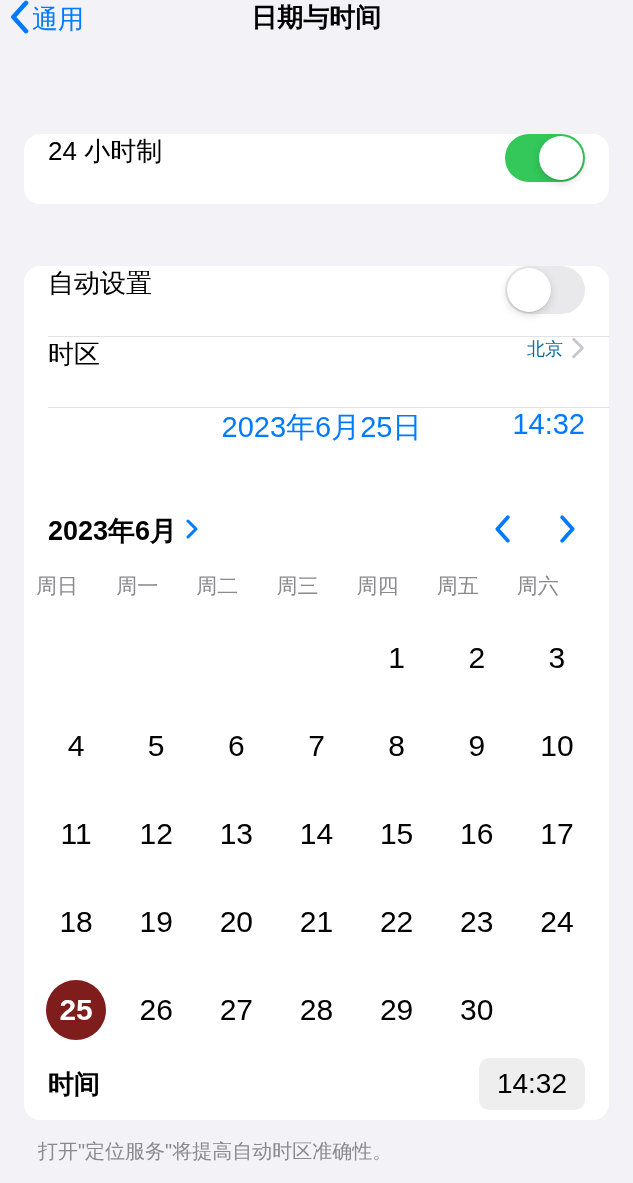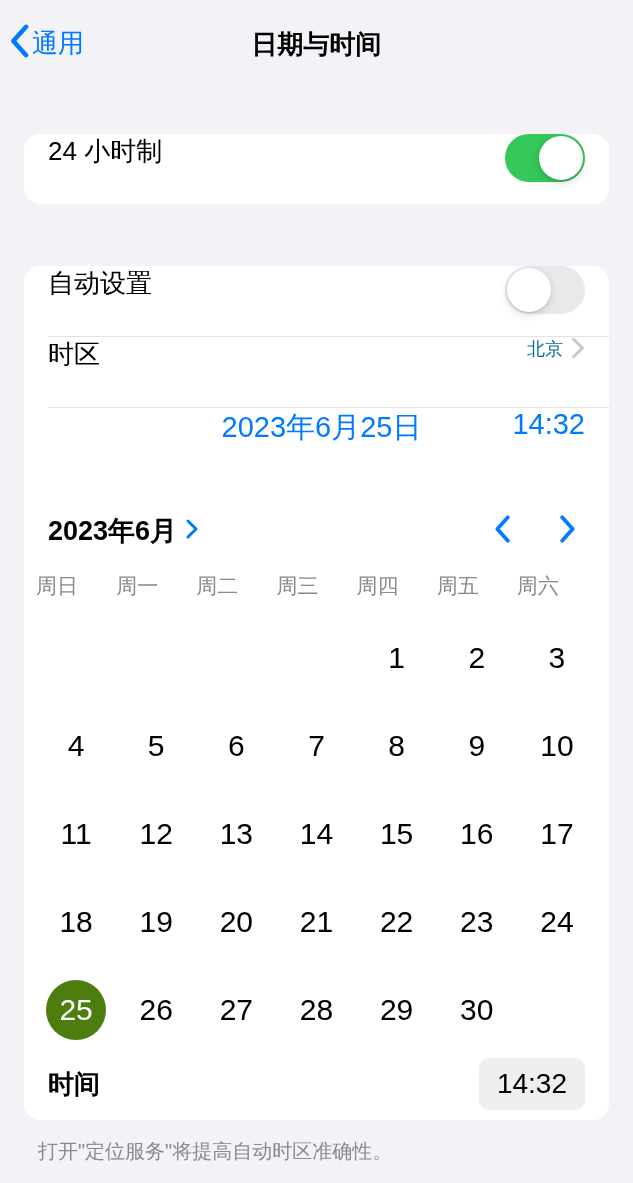--- a/index.html
+++ b/index.html
@@ -1,18 +1,18 @@
 <!DOCTYPE html>
 <html><head>
   <meta charset="utf-8">
   <style>
     * { margin: 0; padding: 0; box-sizing: border-box; font-family: -apple-system, 'Helvetica Neue', Helvetica, Arial, sans-serif; }
     body { background: #f2f2f7; width: 633px; height: 1183px; overflow: hidden; }
 
-    .header { display: flex; align-items: flex-end; height: 62px; position: relative; }
+    .header { display: flex; align-items: flex-start; height: 62px; position: relative; }
     .back-button { display: flex; align-items: center; padding-left: 8px; cursor: pointer; }
     .back-chevron { color: #007aff; }
     .back-label { color: #007aff; font-size: 26px; margin-left: 2px; }
     .page-title { position: absolute; left: 50%; transform: translateX(-50%); font-size: 26px; font-weight: 600; color: #000; }
 
     .group { background: #fff; border-radius: 16px; margin: 0 24px; }
     .group-1 { margin-top: 72px; }
     .group-2 { margin-top: 62px; }
 
     .row { display: flex; padding: 0 24px; min-height: 70px; }
@@ -40,21 +40,21 @@
     .nav-spacer { flex: 1; }
     .nav-arrow { color: #007aff; padding: 6px 8px; cursor: pointer; }
     .nav-arrow.prev { margin-right: 32px; }
 
     .weekday-row { display: grid; grid-template-columns: repeat(7, 1fr); padding: 0 12px; margin-top: 12px; }
     .weekday { text-align: left; font-size: 21px; color: #8a8a8e; }
 
     .calendar-grid { display: grid; grid-template-columns: repeat(7, 1fr); padding: 0 12px; row-gap: 28px; margin-top: 28px; }
     .day-cell { display: flex; align-items: center; justify-content: center; height: 60px; }
     .day { font-size: 30px; color: #000; width: 60px; height: 60px; display: flex; align-items: center; justify-content: center; border-radius: 30px; cursor: pointer; }
-    .day.selected { background: #4d7c0f; color: #fff; font-weight: 400; }
+    .day.selected { background: #7f1d1d; color: #fff; font-weight: 700; }
     .day.empty { cursor: default; }
 
     .time-row { display: flex; align-items: center; padding: 0 24px; height: 72px; margin-top: 8px; margin-bottom: 8px; }
     .time-label { font-size: 26px; color: #000; font-weight: 600; flex: 1; }
     .time-pill { background: #eeeeef; border-radius: 10px; padding: 10px 18px; font-size: 28px; color: #000; cursor: pointer; }
 
     .footer-note { font-size: 20px; color: #8a8a8e; padding: 10px 38px 0 38px; }
   </style>
 </head>
 <body>

